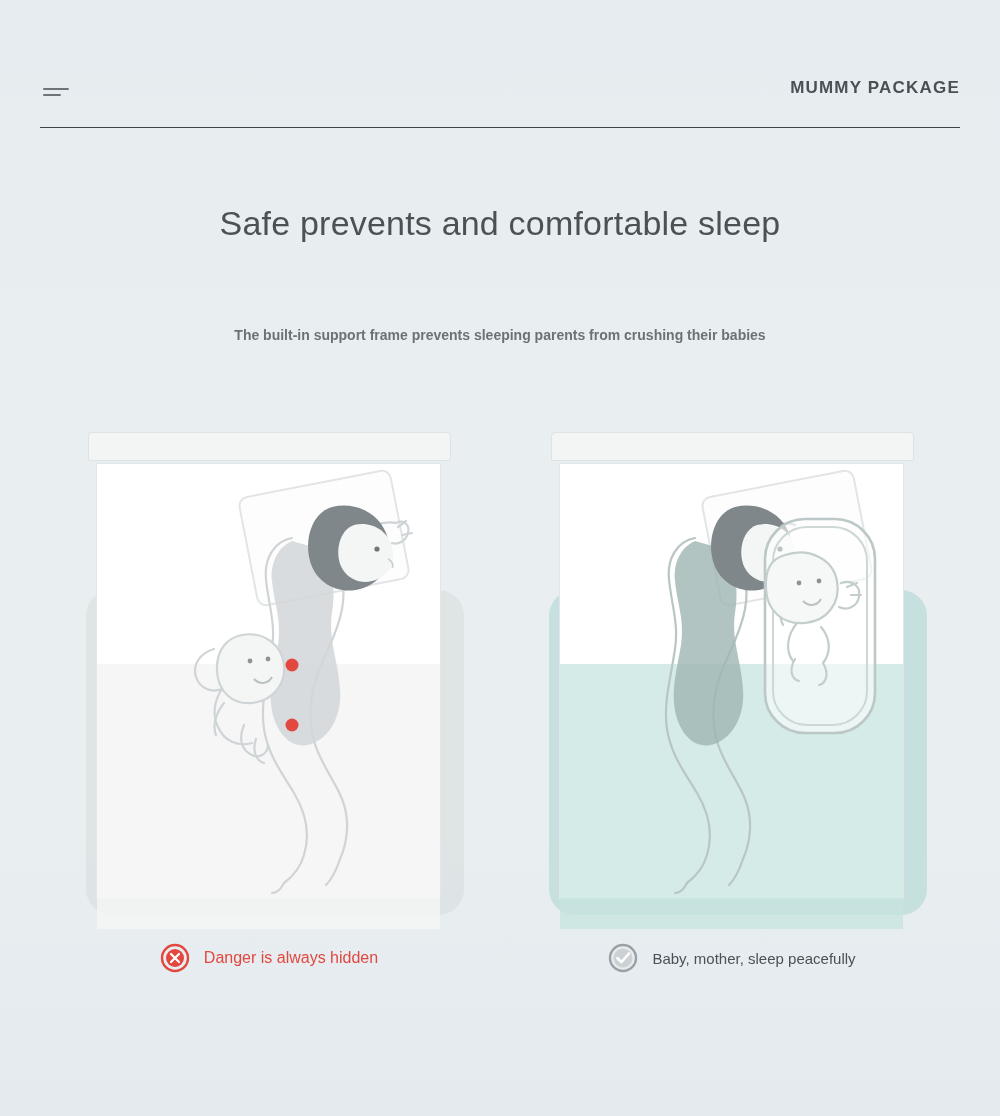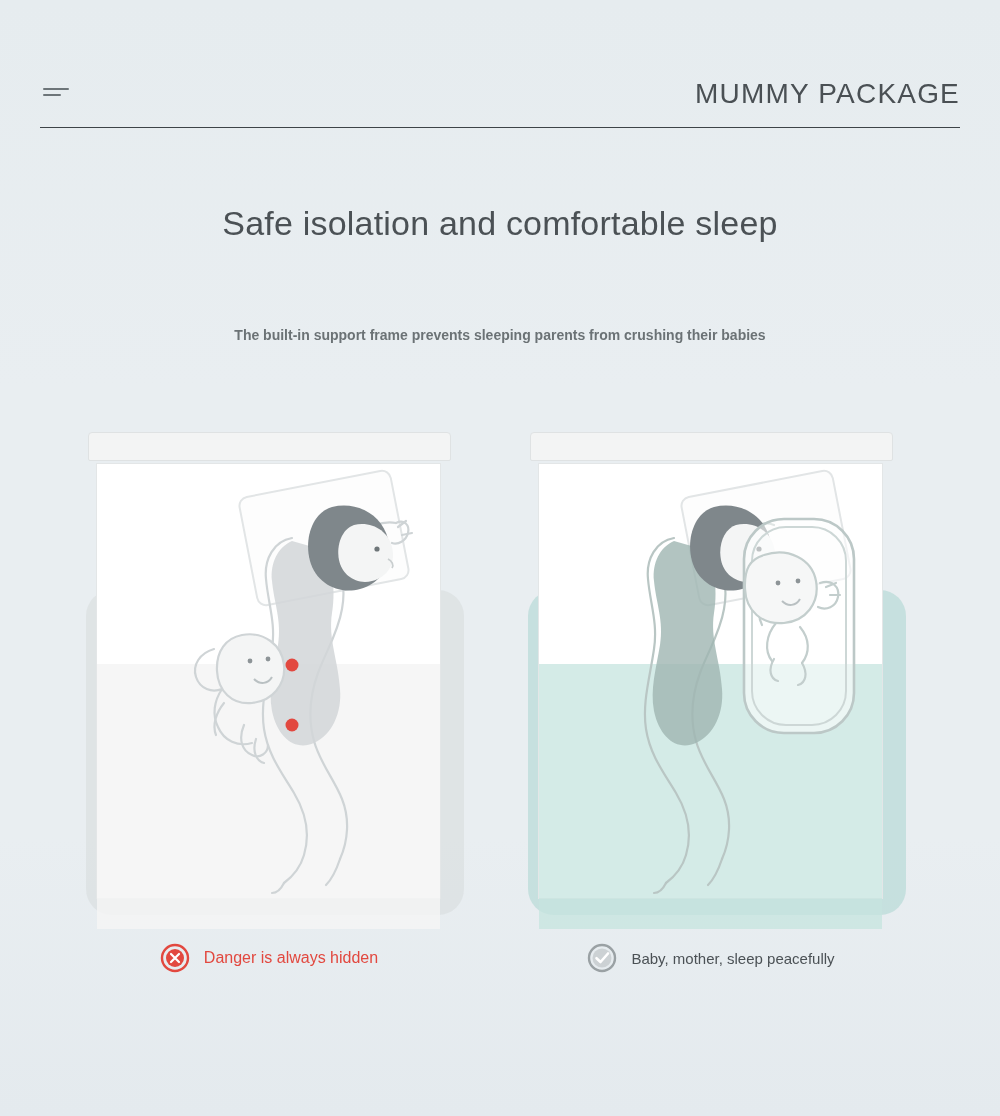--- a/index.html
+++ b/index.html
@@ -33,24 +33,24 @@
     left: 0;
     bottom: 0;
     width: 920px;
     height: 1px;
     background: #3d4448;
   }
   .brand {
     position: absolute;
     right: 0;
     top: 0;
-    font-size: 28px;
+    font-size: 17px;
     letter-spacing: 1.2px;
     color: #4a5054;
-    font-weight: 400;
+    font-weight: 700;
   }
   .hamburger {
     position: absolute;
     left: 3px;
     top: 10px;
     width: 30px;
     height: 16px;
   }
   .hamburger span {
     display: block;
@@ -91,21 +91,21 @@
     width: 845px;
     height: 600px;
   }
   .panel {
     position: absolute;
     top: 0;
     width: 382px;
     height: 520px;
   }
   .panel.left  { left: 0; }
-  .panel.right { left: 442px; }
+  .panel.right { left: 463px; }
 
   .glow {
     position: absolute;
     left: 8px;
     top: 190px;
     width: 378px;
     height: 325px;
     border-radius: 26px;
   }
   .panel.left .glow {
@@ -205,21 +205,21 @@
 
   <div class="header">
     <div class="hamburger">
       <span></span>
       <span></span>
     </div>
     <div class="brand">MUMMY PACKAGE</div>
     <div class="header-rule"></div>
   </div>
 
-  <div class="title">Safe isolation and comfortable sleep</div>
+  <div class="title">Safe prevents and comfortable sleep</div>
   <div class="subtitle">The built-in support frame prevents sleeping parents from crushing their babies</div>
 
   <div class="panels">
 
     <div class="panel left">
       <div class="glow"></div>
       <div class="bed">
         <div class="headboard"></div>
         <div class="mattress">
           <div class="mattress-lower"></div>

